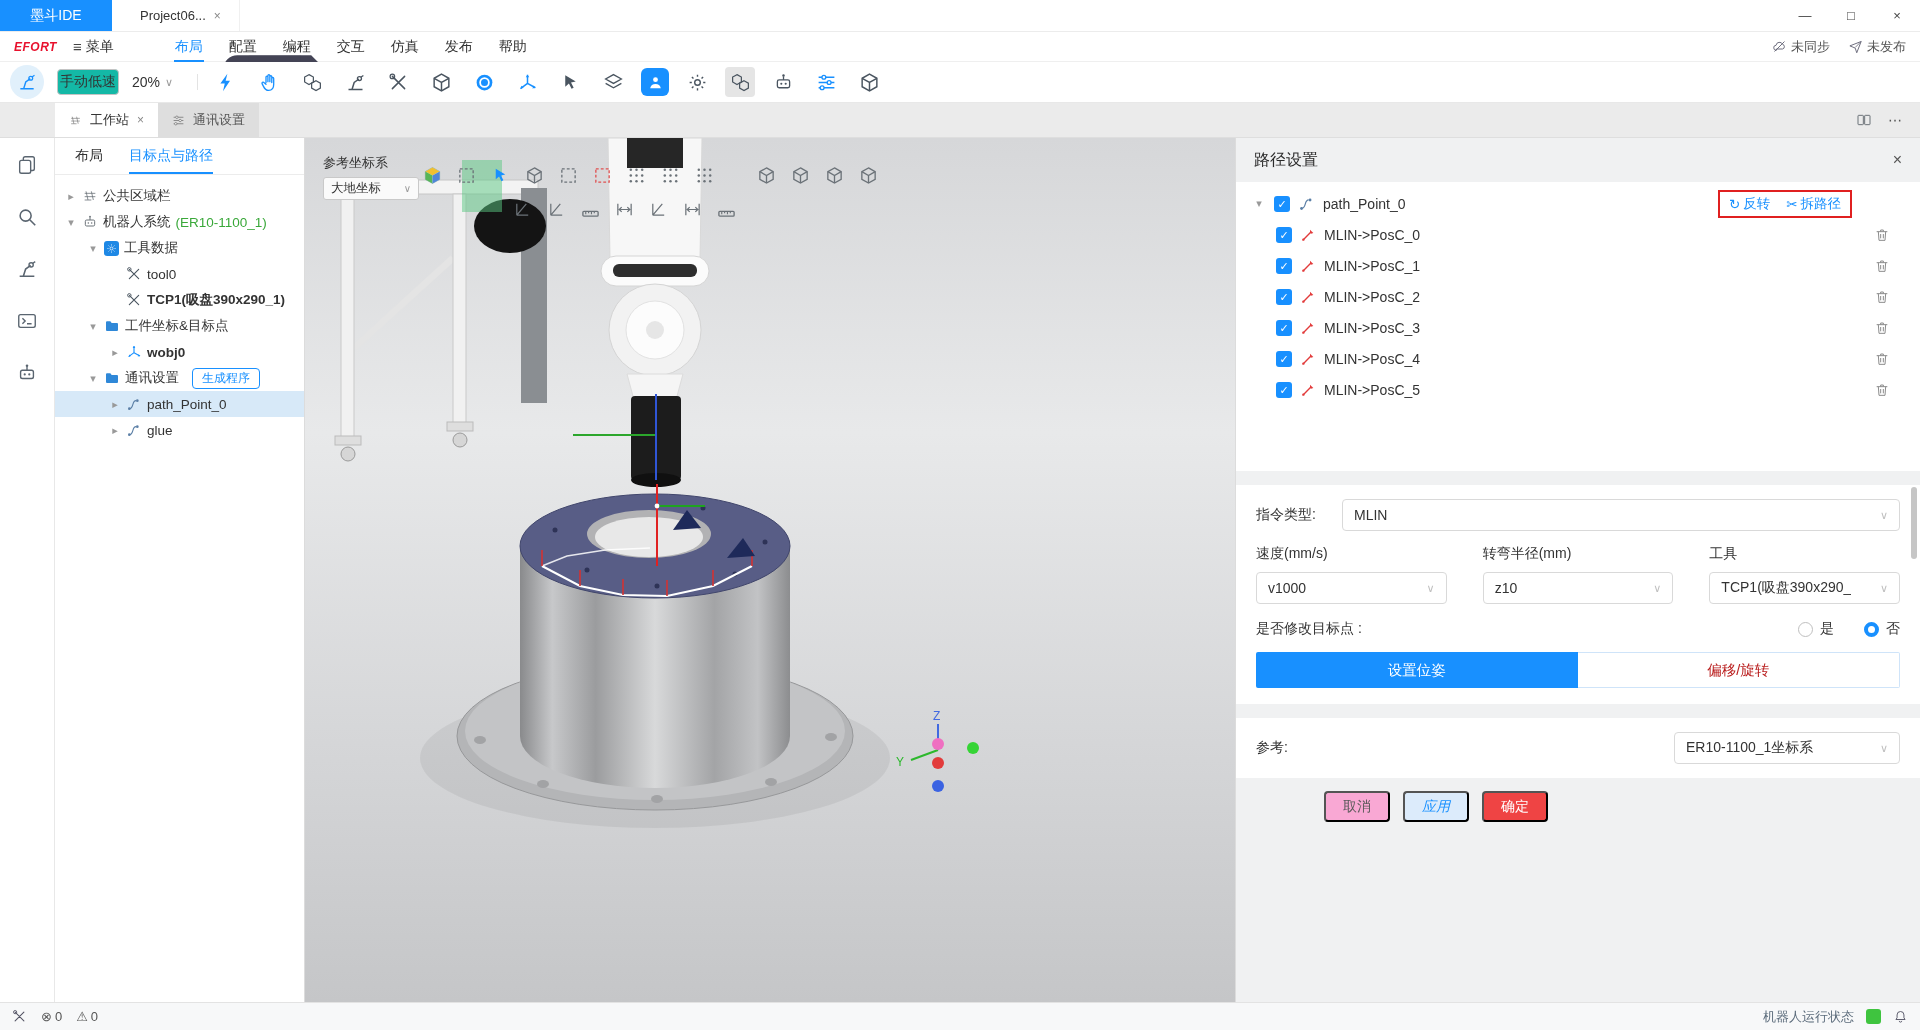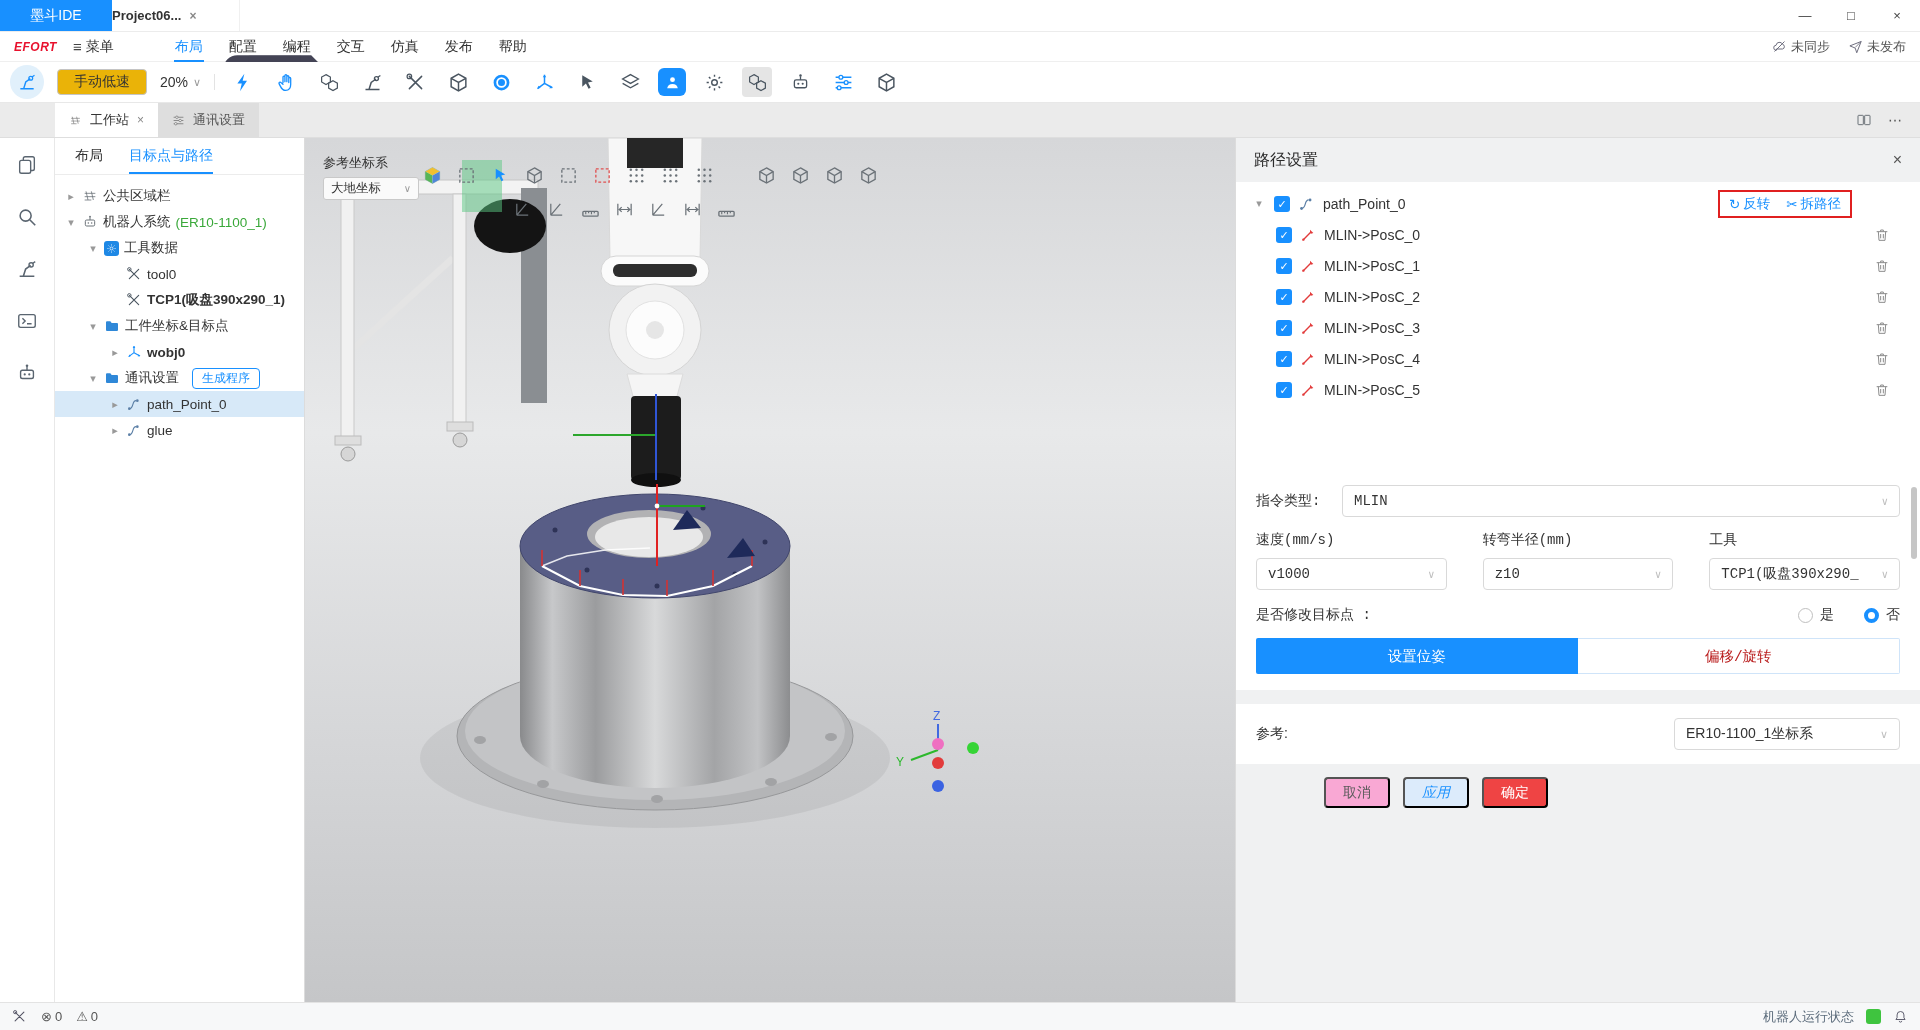--- a/index.html
+++ b/index.html
@@ -3,21 +3,21 @@
 <meta charset="utf-8">
 <style>
   * { margin:0; padding:0; box-sizing:border-box; }
   html,body { width:1920px; height:1030px; overflow:hidden; }
   body { font-family:"Liberation Sans", sans-serif; font-size:14px; color:#333; background:#fff; }
   .app { width:1920px; height:1030px; display:flex; flex-direction:column; }
 
   
   .titlebar { height:32px; background:#fff; border-bottom:1px solid #ececec; display:flex; align-items:stretch; }
   .app-tab { width:112px; background:#1890ff; color:#fff; display:flex; align-items:center; justify-content:center; font-size:14px; }
-  .doc-tab { width:128px; display:flex; align-items:center; gap:8px; padding:0 0; font-size:13px; background:#fff; border-right:1px solid #f0f0f0;font-weight:bold; }
+  .doc-tab { width:128px; display:flex; align-items:center; gap:8px; padding:0 28px; font-size:13px; background:#fff; border-right:1px solid #f0f0f0; }
   .doc-close { color:#888; font-size:12px; }
   .win-controls { margin-left:auto; display:flex; }
   .win-btn { width:46px; display:flex; align-items:center; justify-content:center; color:#444; font-size:13px; }
 
   
   .menubar { height:30px; background:#fff; border-bottom:1px solid #efefef; display:flex; align-items:center; padding:0 14px; }
   .logo { color:#e8112d; font-style:italic; font-weight:bold; font-size:12px; letter-spacing:.5px; margin-right:16px; }
   .hamburger { color:#444; font-size:15px; margin-right:4px; }
   .menu-word { margin-right:14px; }
   .save-ic { width:18px; height:18px; color:#445; margin-right:16px; }
@@ -25,22 +25,22 @@
   .menu-item.active { color:#1890ff; }
   .menu-item.active::after { content:''; position:absolute; left:12px; right:12px; bottom:0; height:2px; background:#1890ff; }
   .menubar-right { margin-left:auto; display:flex; gap:18px; align-items:center; color:#555; font-size:13px; }
   .mb-status { display:flex; align-items:center; gap:4px; }
   .mb-status svg { width:15px; height:15px; color:#667; }
 
   
   .toolbar { height:41px; background:#fff; border-bottom:1px solid #e8e8e8; display:flex; align-items:center; padding:0 10px; gap:13px; }
   .app-badge { width:34px; height:34px; border-radius:50%; background:#e1f0fb; display:flex; align-items:center; justify-content:center; color:#1890ff; }
   .app-badge svg { width:20px; height:20px; }
-  .mode-btn { border:1px solid #c4c4c4; border-radius:4px; padding:3px 16px; font-size:14px; color:#333; background:#eab308; }
-  .speed { display:flex; align-items:center; gap:5px; padding-right:13px; border-right:1px solid #e3e3e3; color:#333; }
+  .mode-btn { border:1px solid #c4c4c4; border-radius:4px; padding:3px 2px; font-size:14px; color:#333; background:#14b8a6; }
+  .speed { display:flex; align-items:center; gap:5px; padding-right:24px; border-right:1px solid #e3e3e3; color:#333; }
   .speed .chev { color:#9a9a9a; font-size:11px; }
   .tbicon { width:30px; height:30px; border-radius:4px; display:flex; align-items:center; justify-content:center; }
   .tbicon svg { width:21px; height:21px; }
   .c-blue { color:#1890ff; } .c-dark { color:#4a5560; }
   .tbicon.gray-bg { background:#e5e5e5; }
   .tbicon.blue-chip { background:#1890ff; color:#fff; border-radius:6px; width:28px; height:28px; }
   .tbicon.blue-chip svg { width:17px; height:17px; }
 
   
   .tabstrip { height:35px; background:#ebebeb; border-bottom:1px solid #dedede; display:flex; align-items:stretch; padding-left:55px; }
@@ -100,21 +100,21 @@
   .rp-row .caret { width:14px; }
   .rp-child { padding-left:40px; }
   .cb { width:16px; height:16px; background:#1890ff; border-radius:3px; color:#fff; font-size:11px; line-height:16px; text-align:center; flex:none; }
   .sicon { width:17px; height:17px; color:#5b7fa6; }
   .sicon svg, .mlico svg, .trash svg { width:100%; height:100%; }
   .mlico { width:16px; height:16px; }
   .red-box { margin-left:auto; margin-right:52px; border:2px solid #e02020; display:flex; gap:16px; padding:3px 9px; }
   .link-blue { color:#1890ff; display:flex; align-items:center; gap:3px; font-size:13.5px; }
   .trash { width:16px; height:16px; color:#8c8c8c; margin-left:auto; margin-right:14px; }
 
-  .rp-form { background:#fff; margin-top:0; padding:14px 20px 16px;font-family:Liberation Mono, monospace; }
+  .rp-form { background:#fff; margin-top:14px; padding:14px 20px 16px; }
   .frow { display:flex; align-items:center; gap:12px; margin-bottom:14px; }
   .flabel { font-size:14px; color:#333; }
   .w-label { width:74px; flex:none; }
   .select { height:32px; border:1px solid #d9d9d9; border-radius:4px; background:#fff; display:flex; align-items:center; justify-content:space-between; padding:0 11px; font-size:14px; color:#333; overflow:hidden; white-space:nowrap; }
   .select .chev { color:#bfbfbf; font-size:11px; margin-left:6px; flex:none; }
   .grow { flex:1; }
   .triple { display:flex; gap:36px; margin-bottom:16px; }
   .col { flex:1; min-width:0; }
   .col .flabel { display:block; margin-bottom:9px; }
   .modify-row { display:flex; align-items:center; margin:2px 0 14px; }

